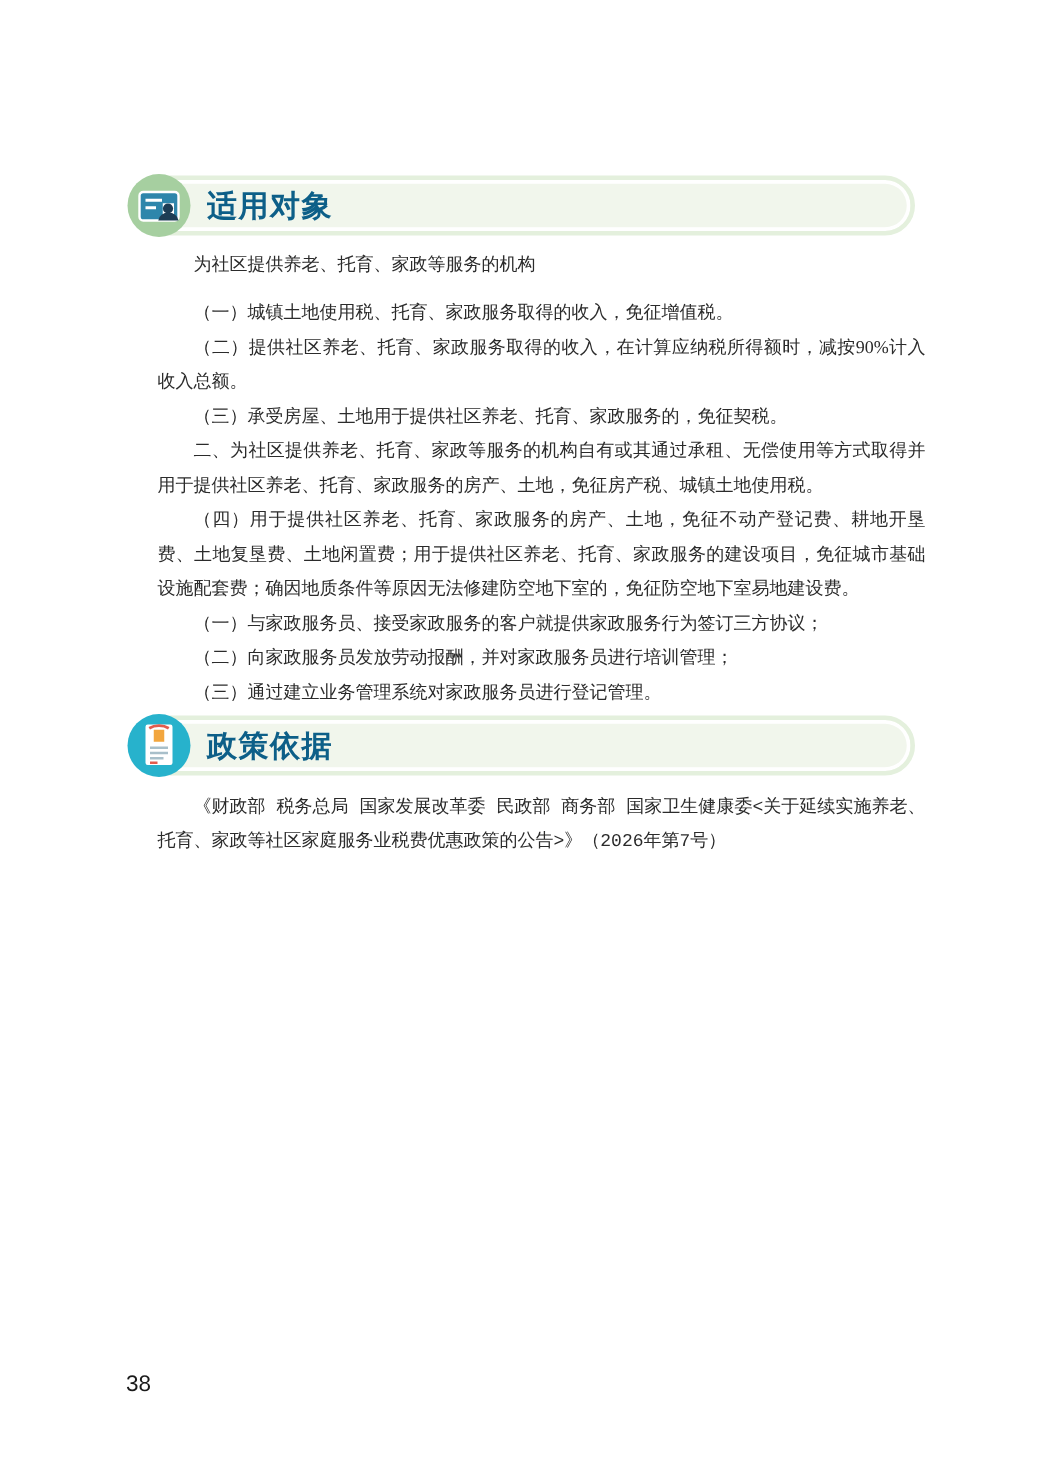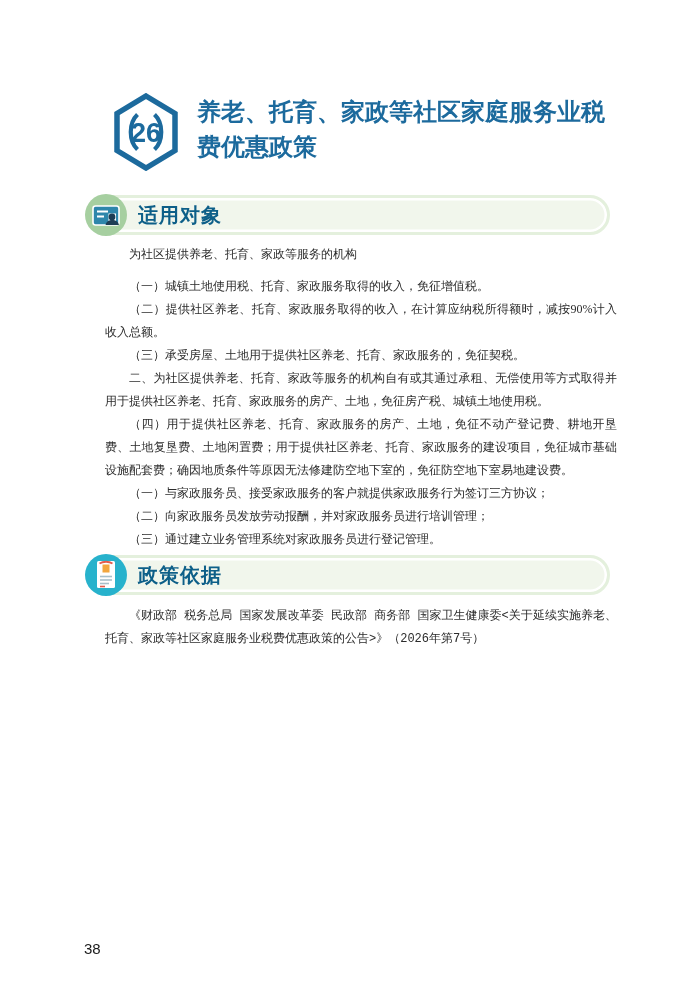--- a/index.html
+++ b/index.html
@@ -48,40 +48,31 @@
   .body-block { margin-left:19px; width:512px; }
   .mt-p1 { margin-top:8px; }
   .mt-body { margin-top:9px; }
   .mt-policy { margin-top:10px;font-family:Liberation Mono, monospace; }
   .body-block p {
     margin:0; text-indent:2em; text-align:justify;
     font-size:12px; line-height:23px; color:var(--body-text,#2b2b2b);
   }
 
   .page-number {
-    position:absolute; left:84px; top:940px;
+    position:absolute; left:84px; top:914px;
     font-family:"Liberation Sans","DejaVu Sans",sans-serif;
     font-size:15px; color:#1a1a1a;
   }
 </style>
 </head>
 <body>
 
 <div class="page">
   <div class="content">
 
-    <div class="doc-header">
-      <svg class="badge" viewBox="0 0 64 78">
-        <polygon points="32,3 61,20.5 61,57.5 32,75 3,57.5 3,20.5" fill="none" stroke="#1c6a9d" stroke-width="5.5"></polygon>
-        <path d="M23.5 21.5 C14.5 30 14.5 48 23.5 56.5" stroke="#1c6a9d" stroke-width="4.2" fill="none"></path>
-        <path d="M40.5 21.5 C49.5 30 49.5 48 40.5 56.5" stroke="#1c6a9d" stroke-width="4.2" fill="none"></path>
-        <text x="32" y="49" text-anchor="middle">26</text>
-      </svg>
-      <h1 class="doc-title">养老、托育、家政等社区家庭服务业税费优惠政策</h1>
-    </div>
 
     <div class="section-header mt-sec1">
       <span class="icon-wrap">
         <svg viewBox="0 0 44 44">
           <circle cx="22" cy="22" r="21" fill="#a6cfa0"></circle>
           <rect x="9" y="13" width="26" height="19" rx="2.5" fill="#2e86ab" stroke="#ffffff" stroke-width="1.6"></rect>
           <line x1="13" y1="18.5" x2="24" y2="18.5" stroke="#ffffff" stroke-width="2"></line>
           <line x1="13" y1="23.5" x2="20" y2="23.5" stroke="#ffffff" stroke-width="2"></line>
           <rect x="24.5" y="20.5" width="7.5" height="7.5" fill="#ffffff"></rect>
           <circle cx="28" cy="24" r="3.4" fill="#1d3d55"></circle>

